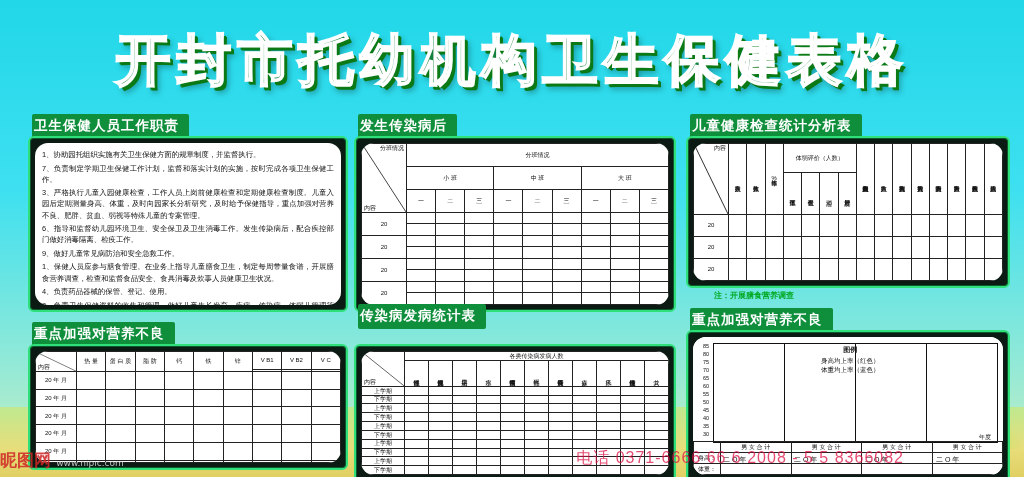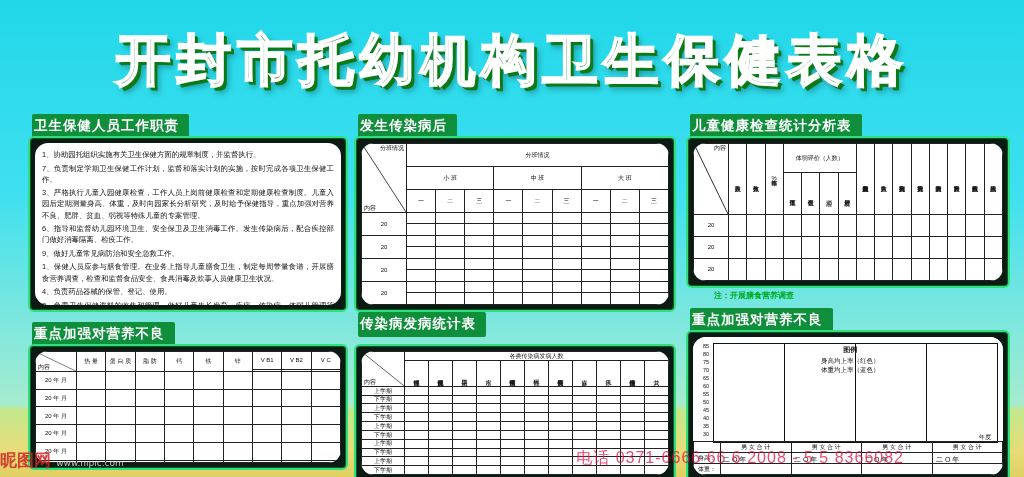--- a/index.html
+++ b/index.html
@@ -381,21 +381,21 @@
               <td></td>
               <td></td>
               <td></td>
               <td></td>
             </tr>
       </tbody>
         </table>
     </div>
   </div>
 
-  <div class="sec-head-wrap" style="left:344px;top:304px;text-decoration:underline;">
+  <div class="sec-head-wrap" style="left:344px;top:296px;text-decoration:underline;">
     <span class="sec-head">传染病发病统计表</span>
   </div>
   <div class="box" style="left:340px;top:336px;width:318px;height:134px;">
     <div class="box-inner">
       <table class="grid">
         <tbody>
             <tr>
           <td class="corner" rowspan="2" style="width:42px;">
             <svg class="diag" viewBox="0 0 42 34" preserveAspectRatio="none">
                   <line x1="0" y1="0" x2="42" y2="34" stroke="#222" stroke-width="0.7"></line>

